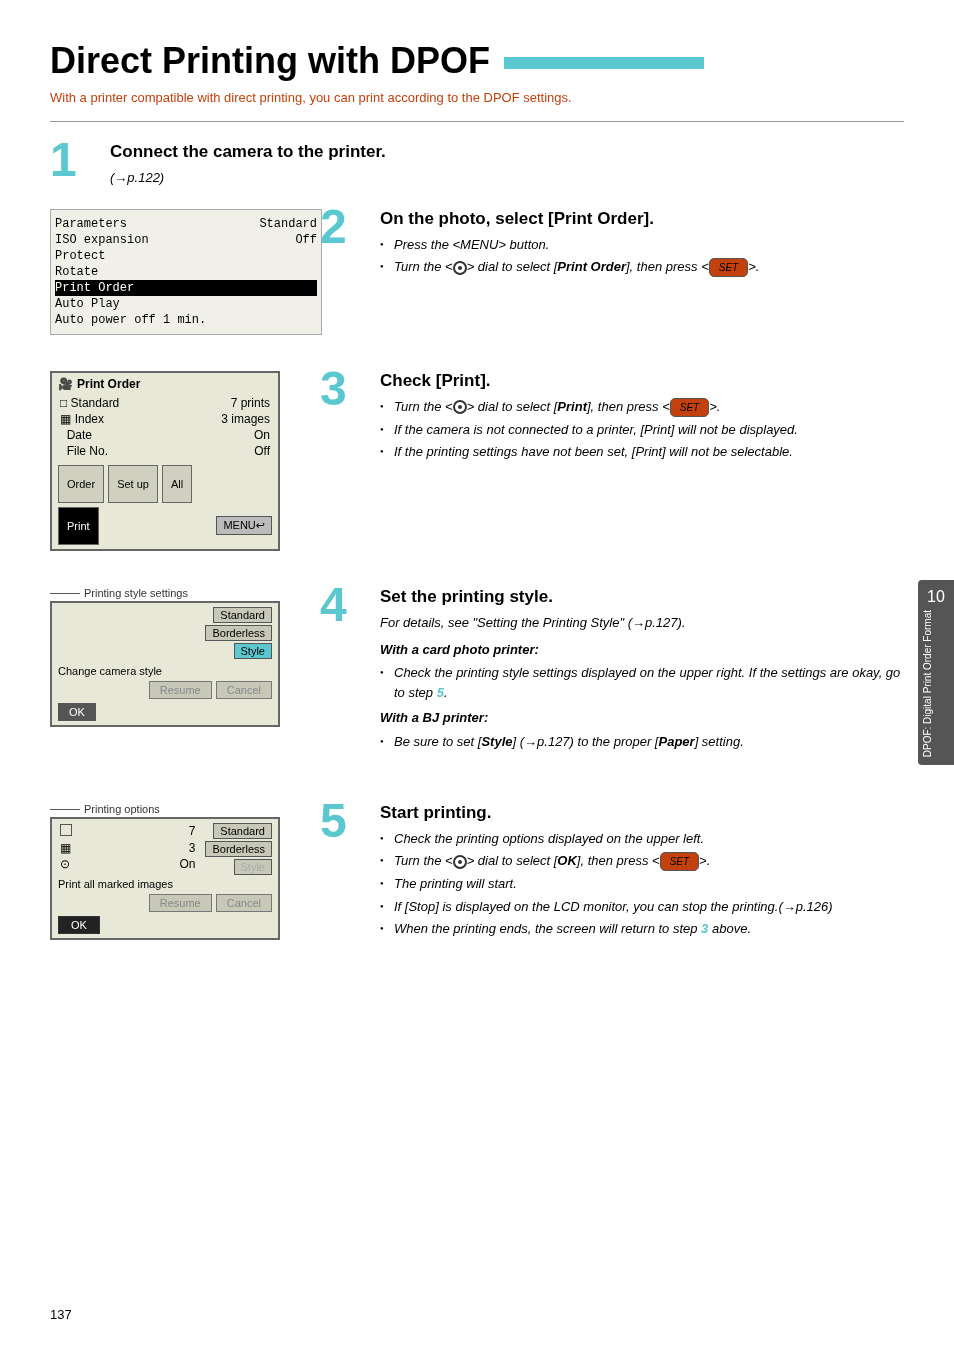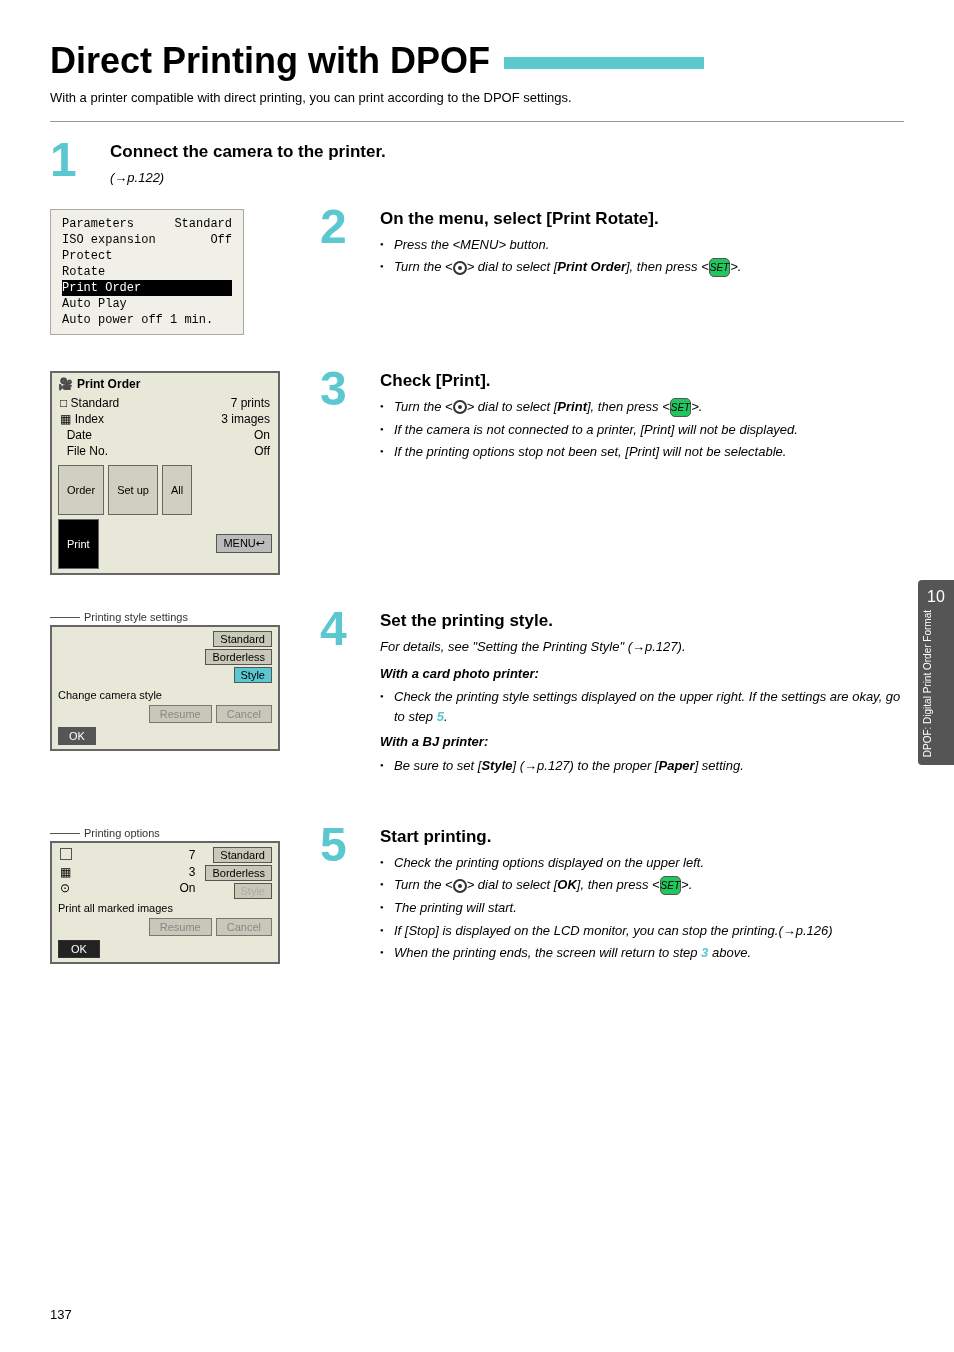--- a/index.html
+++ b/index.html
@@ -34,21 +34,21 @@
       width: 200px;
       height: 12px;
       background: #5bc8d0;
       margin-left: 14px;
       vertical-align: middle;
       margin-top: 4px;
     }
 
     .subtitle {
       font-size: 13px;
-      color: #000000;
+      color: #c2410c;
       margin-bottom: 16px;
     }
 
     .divider {
       border: none;
       border-top: 1px solid #999;
       margin-bottom: 20px;
     }
 
     
@@ -102,25 +102,25 @@
       position: absolute;
       left: 0;
       font-size: 6px;
       top: 5px;
     }
 
     
     .screen-box {
       border: 1px solid #aaa;
       background: #f0f0e8;
-      padding: 6px 11px;
+      padding: 6px 4px;
       margin-bottom: 16px;
       font-size: 12px;
       font-family: 'Courier New', monospace;
-      width: 194px;
+      width: 272px;
     }
 
     .screen-box .screen-row {
       display: flex;
       justify-content: space-between;
       padding: 1px 0;
       font-size: 12px;
     }
 
     .screen-box .screen-row.highlight {
@@ -167,21 +167,21 @@
 
     .print-order-buttons {
       display: flex;
       gap: 4px;
       margin-top: 6px;
       margin-bottom: 4px;
     }
 
     .print-order-btn {
       border: 1px solid #666;
-      padding: 18px 8px;
+      padding: 12px 8px;
       font-size: 11px;
       background: #d0d0c0;
     }
 
     .print-order-btn.active {
       background: #000;
       color: #fff;
     }
 
     .print-order-bottom {
@@ -372,24 +372,24 @@
 
     .step-ref-blue {
       color: #5bc8d0;
       font-weight: bold;
     }
 
     .set-icon {
       display: inline-block;
       border: 1px solid #555;
       border-radius: 5px;
-      padding: 1px 0;
+      padding: 1px 9px;
       font-size: 10px;
       vertical-align: middle;
-      background: #22c55e;
+      background: #c2410c;
     }
 
     .step1-area { margin-bottom: 20px; }
     .step2-area { display: flex; gap: 20px; margin-bottom: 20px; }
     .step3-area { display: flex; gap: 20px; margin-bottom: 20px; }
     .step4-area { display: flex; gap: 20px; margin-bottom: 20px; }
     .step5-area { display: flex; gap: 20px; margin-bottom: 20px; }
 
     .left-screens { width: 250px; flex-shrink: 0; }
     .right-steps { flex: 1; }
@@ -454,21 +454,21 @@
         <div class="screen-row">
           <span class="screen-row-label">Auto power off 1 min.</span>
           <span class="screen-row-value"></span>
         </div>
       </div>
     </div>
     <div class="right-steps">
       <div class="step">
         <div class="step-number">2</div>
         <div class="step-content">
-          <div class="step-title">On the menu, select [Print Rotate].</div>
+          <div class="step-title">On the photo, select [Print Order].</div>
           <div class="step-body">
             <ul>
               <li>Press the &lt;MENU&gt; button.</li>
               <li>
                 Turn the &lt;<span style="display:inline-block;width:14px;height:14px;border:2px solid #333;border-radius:50%;vertical-align:middle;position:relative;"><span style="position:absolute;top:50%;left:50%;transform:translate(-50%,-50%);width:4px;height:4px;border-radius:50%;background:#333;"></span></span>&gt; dial to select [<strong>Print Order</strong>], then press &lt;<span class="set-icon">SET</span>&gt;.
               </li>
             </ul>
           </div>
         </div>
       </div>
@@ -514,21 +514,21 @@
       <div class="step">
         <div class="step-number">3</div>
         <div class="step-content">
           <div class="step-title">Check [Print].</div>
           <div class="step-body">
             <ul>
               <li>
                 Turn the &lt;<span style="display:inline-block;width:14px;height:14px;border:2px solid #333;border-radius:50%;vertical-align:middle;position:relative;"><span style="position:absolute;top:50%;left:50%;transform:translate(-50%,-50%);width:4px;height:4px;border-radius:50%;background:#333;"></span></span>&gt; dial to select [<strong>Print</strong>], then press &lt;<span class="set-icon">SET</span>&gt;.
               </li>
               <li>If the camera is not connected to a printer, [Print] will not be displayed.</li>
-              <li>If the printing options stop not been set, [Print] will not be selectable.</li>
+              <li>If the printing settings have not been set, [Print] will not be selectable.</li>
             </ul>
           </div>
         </div>
       </div>
     </div>
   </div>
 
   <div class="step4-area">
     <div class="left-screens">
       <div class="annotation-label">

